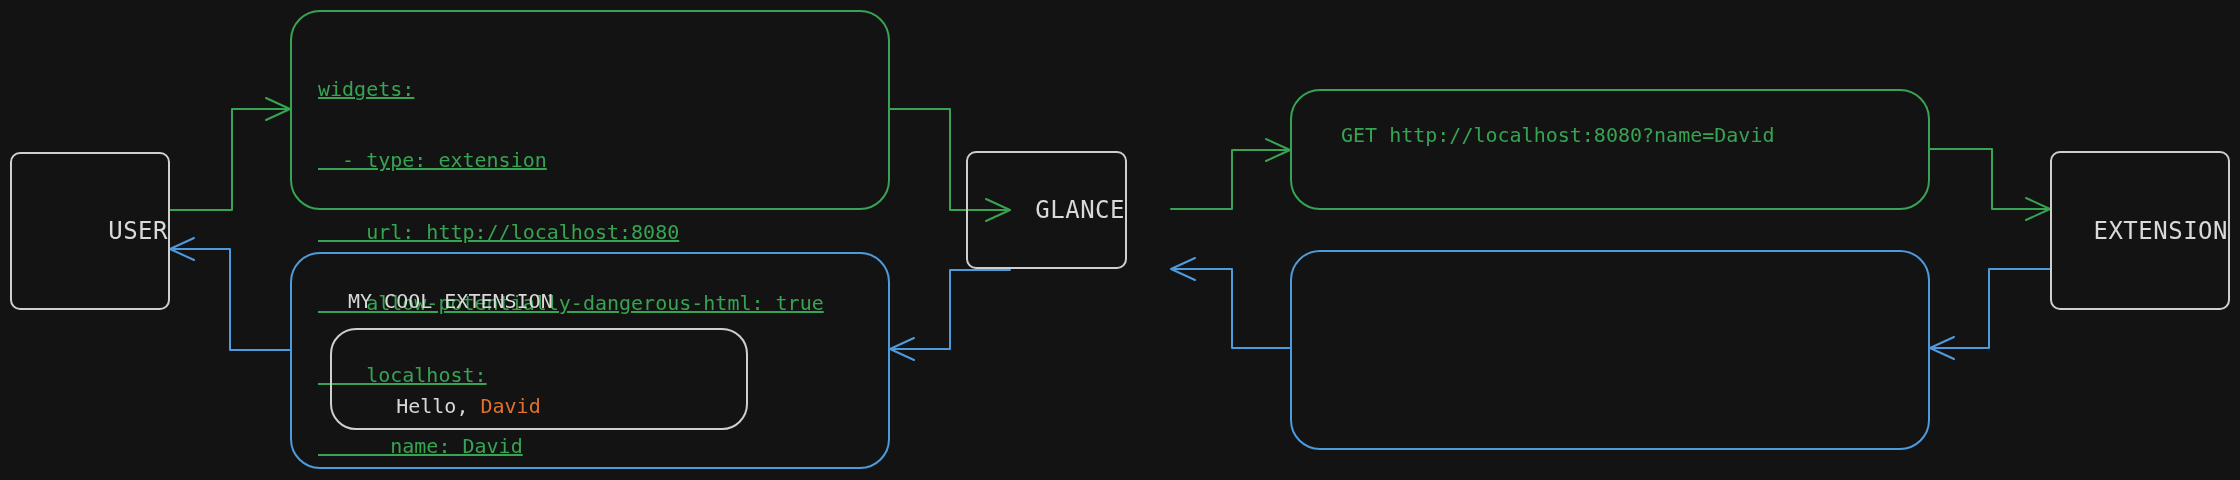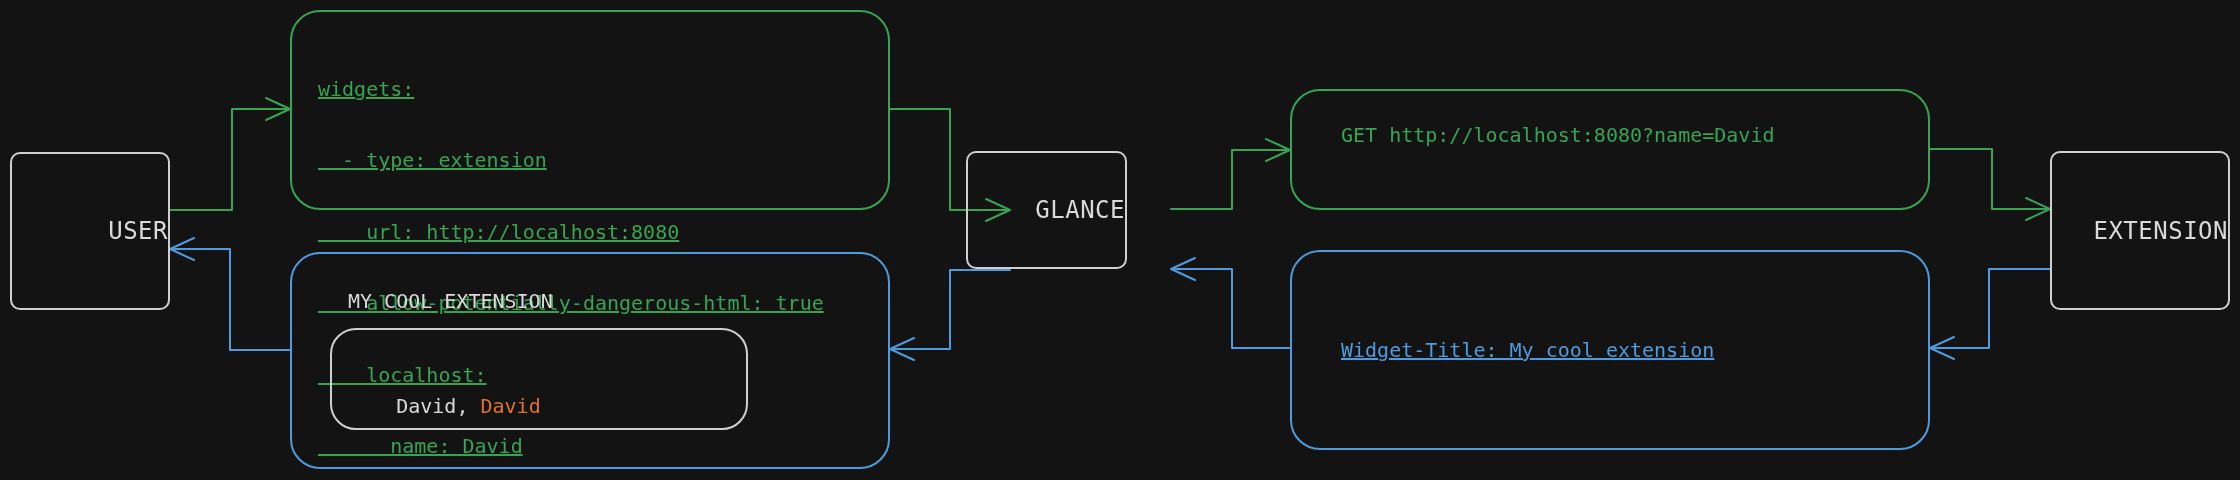--- a/index.html
+++ b/index.html
@@ -106,26 +106,25 @@
     <div>    allow-potentially-dangerous-html: true</div>
     <div>    localhost:</div>
     <div>      name: David</div>
   </div>
 
   <div class="box green-box" style="left:1290px;top:89px;width:640px;height:121px;"></div>
   <div class="single-line green-text" style="left:1341px;top:123px;">GET http://localhost:8080?name=David</div>
 
   <div class="box blue-box" style="left:1290px;top:250px;width:640px;height:200px;"></div>
   <div class="codeblock blue-text" style="left:1341px;top:290px;">
-    <div>Widget-Title: My cool extension</div>
     
     
     
   </div>
 
   <div class="box blue-box" style="left:290px;top:252px;width:600px;height:217px;"></div>
   <div class="single-line light" style="left:348px;top:289px;">MY COOL EXTENSION</div>
   <div class="inner-box" style="left:330px;top:328px;width:418px;height:102px;"></div>
   <div class="single-line" style="left:348px;top:370px;">
-    <span class="light">David, </span><span class="accent">David</span>
+    <span class="light">Hello, </span><span class="accent">David</span>
   </div>
 
 </div>
 
 </body></html>

